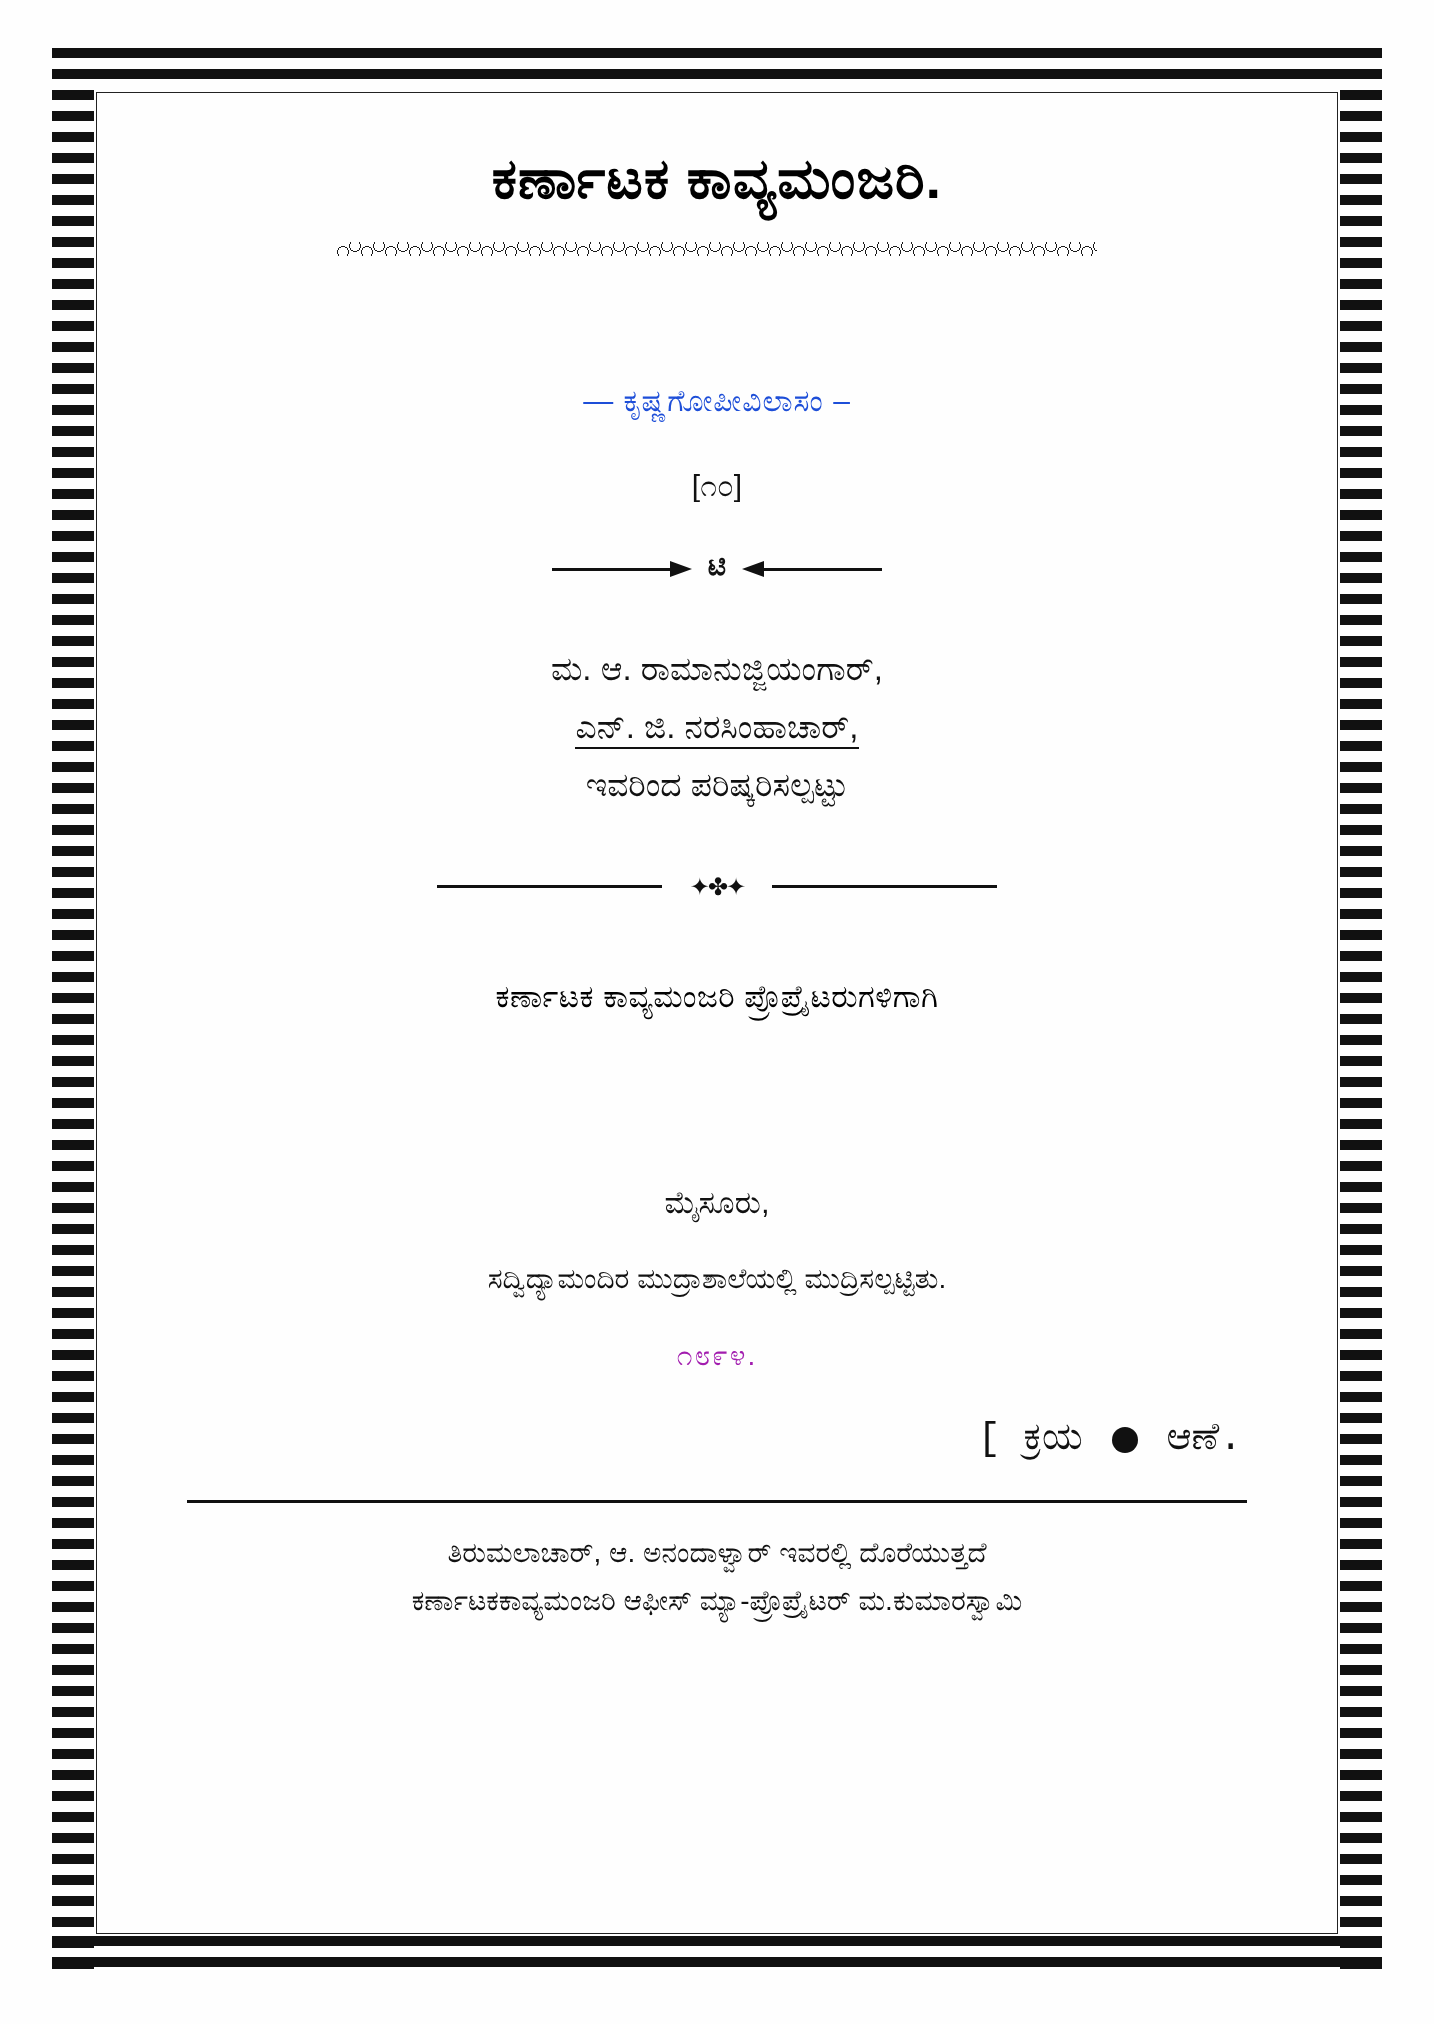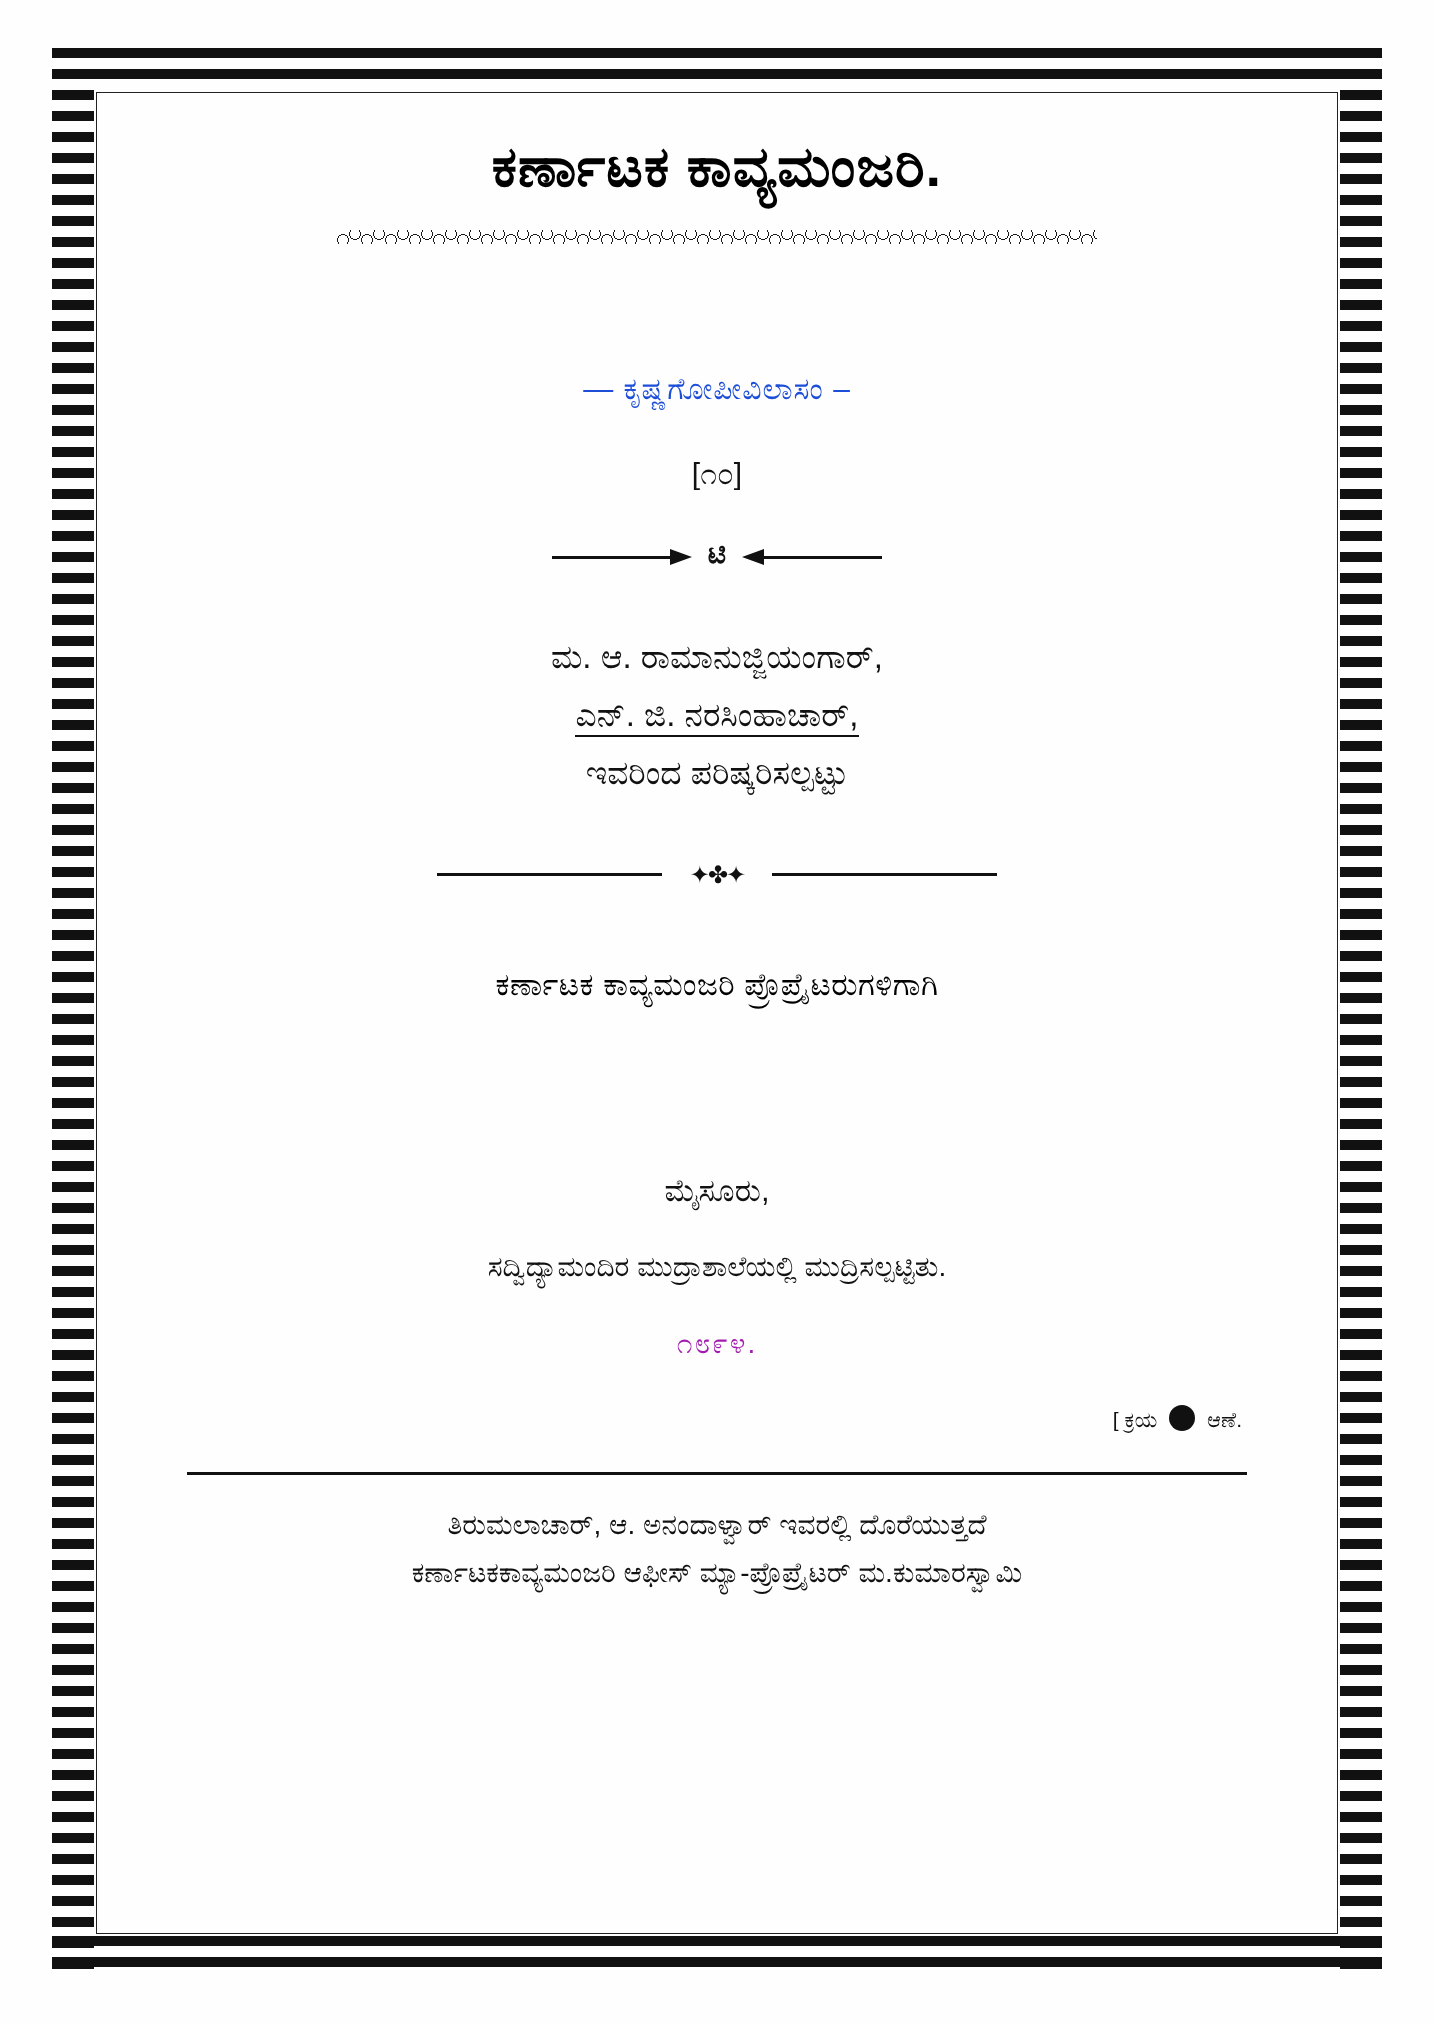--- a/index.html
+++ b/index.html
@@ -73,21 +73,21 @@
   }
 
   
   .content {
     position: absolute;
     left: 96px;
     top: 92px;
     width: 1242px;
     height: 1842px;
     box-sizing: border-box;
-    padding: 22px 40px 0 40px;
+    padding: 34px 40px 0 40px;
     text-align: center;
     font-family: "Liberation Sans", sans-serif;
   }
 
   .kn { font-family: "Liberation Sans", sans-serif; }
 
   .main-title {
     font-size: 56px;
     font-weight: bold;
     letter-spacing: 1px;
@@ -217,22 +217,23 @@
     margin-top: 44px;
     font-size: 28px;
     letter-spacing: 2px;
     color: #a21caf;
   }
 
   .price {
     margin-top: 44px;
     text-align: right;
     padding-right: 56px;
-    font-size: 21px;
-    color: #111;
+    font-size: 38px;
+    color: #111;
+    font-family: Liberation Mono, monospace;
   }
   .price .coin {
     display: inline-block;
     width: 26px;
     height: 26px;
     border-radius: 50%;
     background: #111;
     vertical-align: -4px;
     margin: 0 6px;
   }

